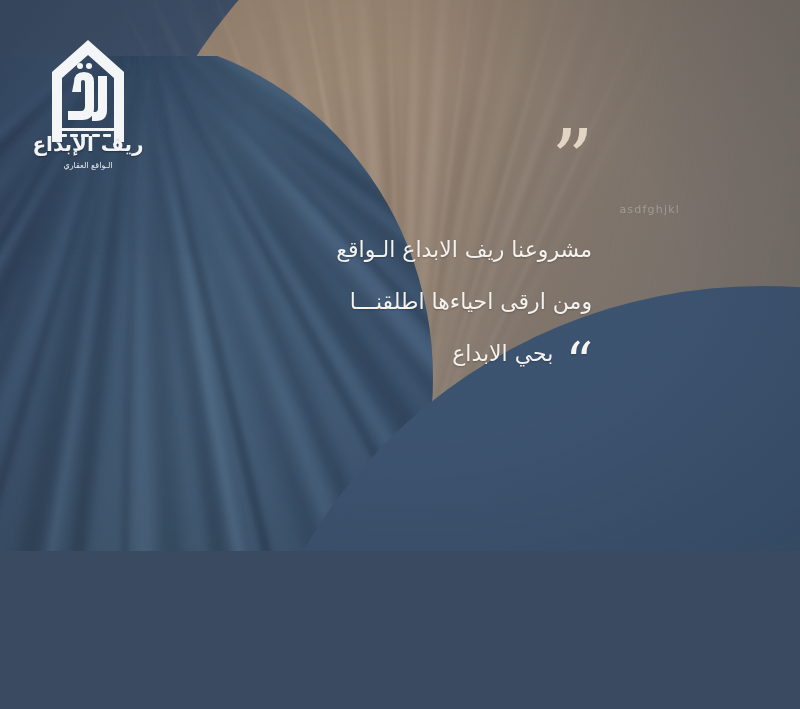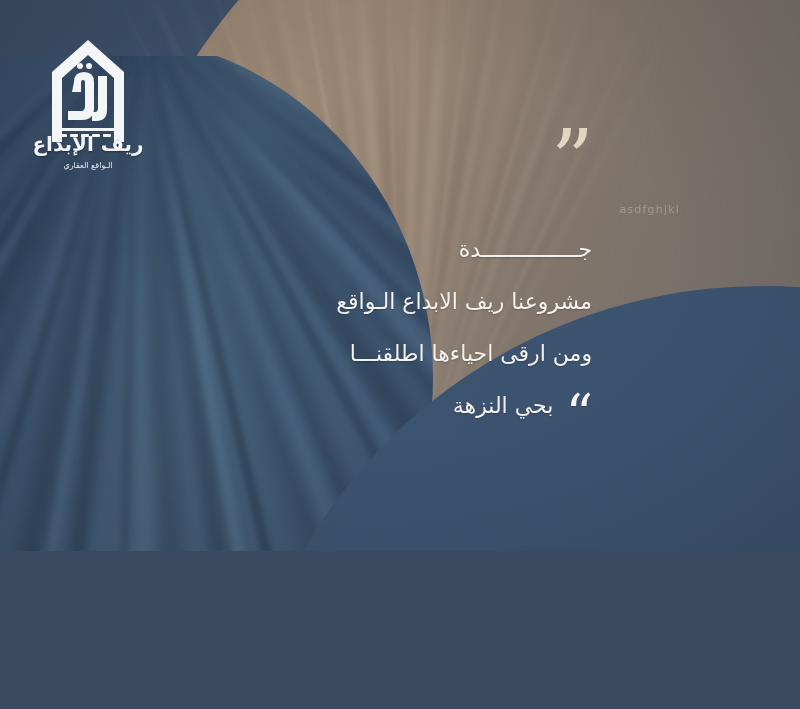--- a/index.html
+++ b/index.html
@@ -401,25 +401,24 @@
     </svg>
     <div style="position:absolute;left:0;top:108px;width:120px;text-align:center;">
       <div style="font-size:20px;font-weight:bold;color:#f2f4f6;direction:rtl;letter-spacing:0px;text-shadow:0 1px 2px rgba(0,0,0,.35);">ريف الإبداع</div>
       <div style="font-size:8px;color:#e6eaee;direction:rtl;margin-top:5px;letter-spacing:.4px;">الـواقع العقاري</div>
     </div>
   </div>
 
   <div class="quote-block">
     <div class="quote-open">”</div>
     <div class="quote-lines">
-      <span class="qline">جـــــــــــــــدة</span>
       <span class="qline">مشروعنا ريف الابداع الـواقع</span>
       <span class="qline">ومن ارقى احياءها اطلقنـــا</span>
       <span class="qline lastline">
         <span class="quote-close">“</span>
-        <span>بحي النزهة</span>
+        <span>بحي الابداع</span>
       </span>
     </div>
   </div>
 
   <div class="watermark">asdfghjkl</div>
 
 </div>
 
 </body></html>

